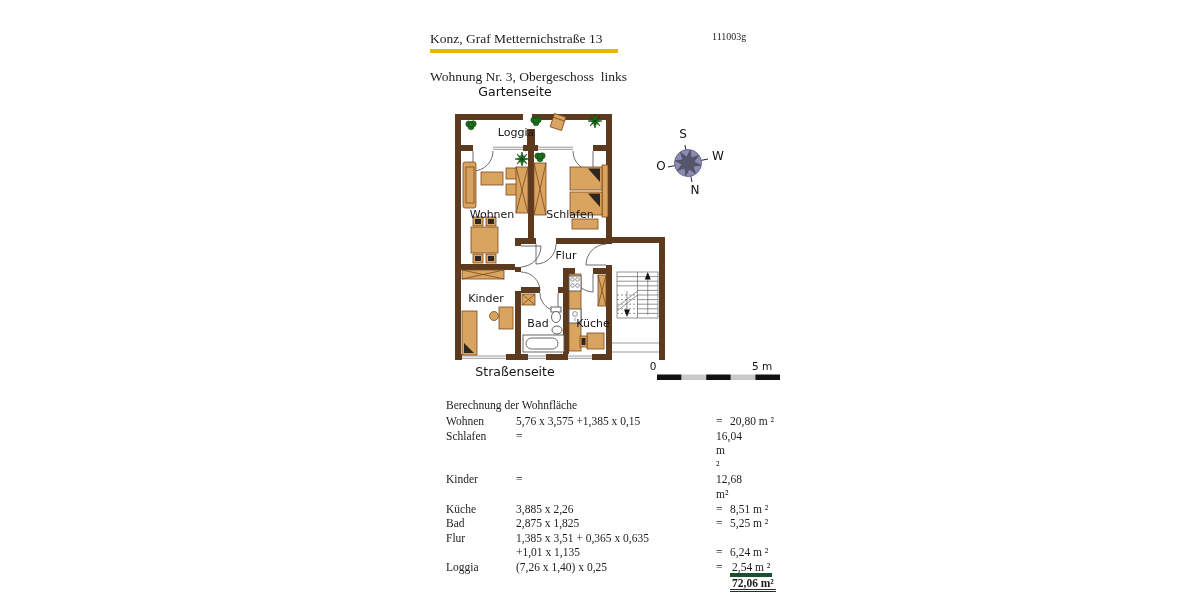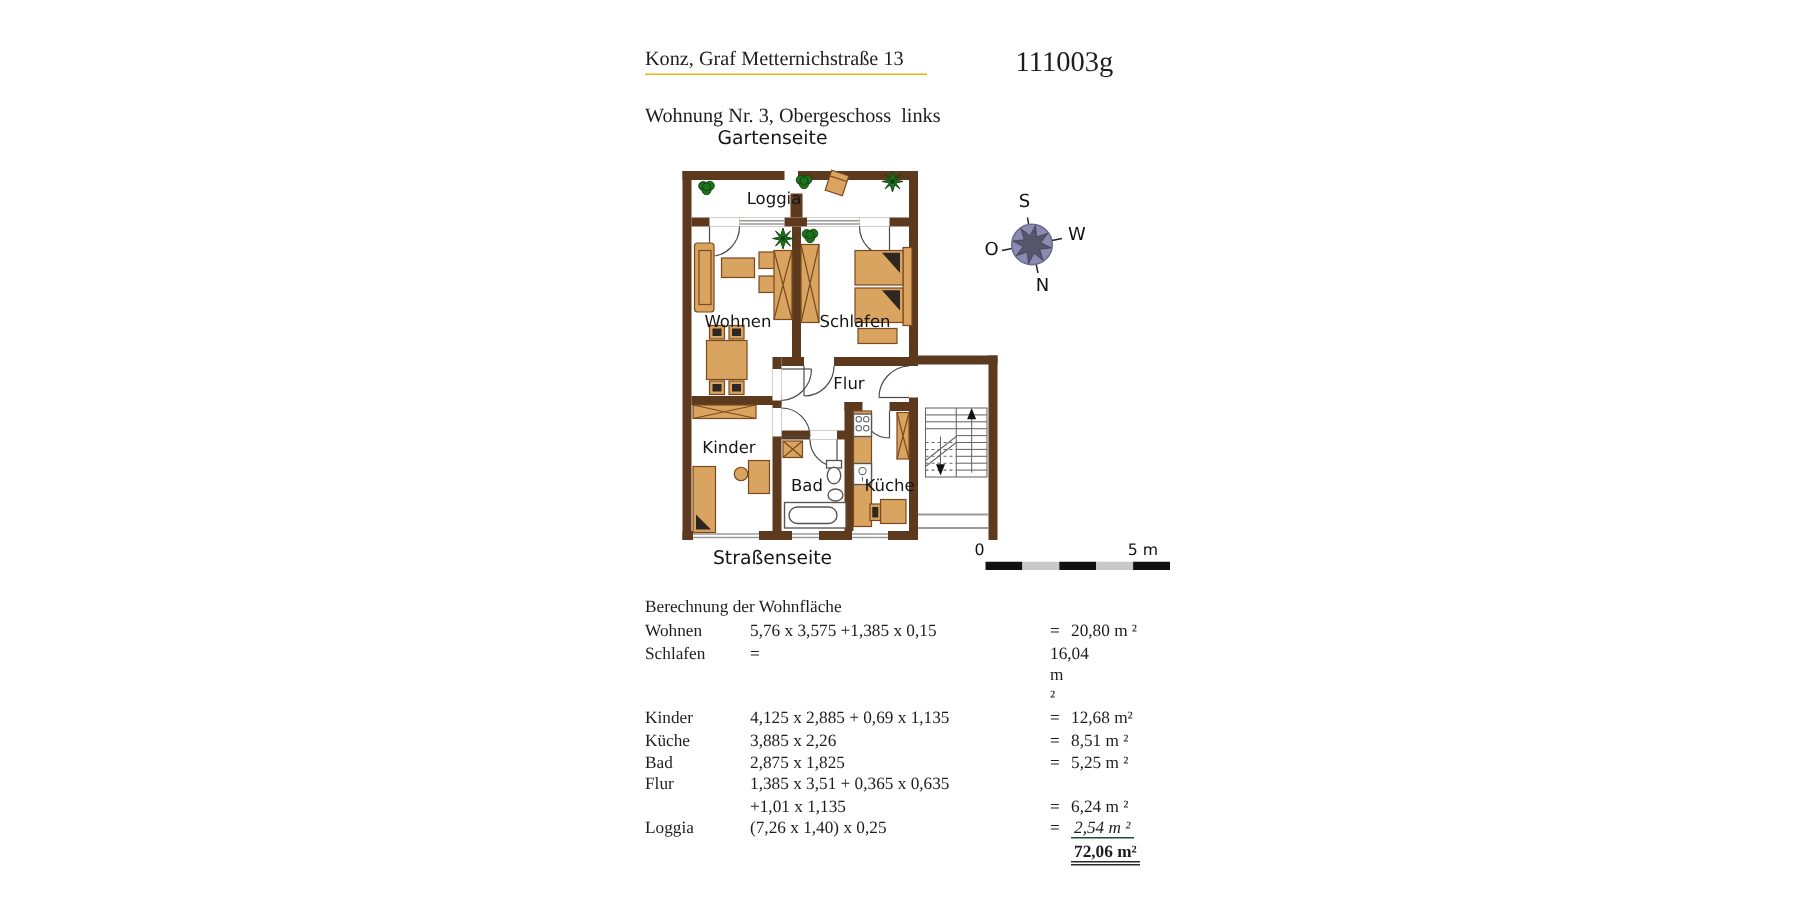--- a/index.html
+++ b/index.html
@@ -1,22 +1,22 @@
 <!DOCTYPE html>
 <html><head>
 <meta charset="utf-8">
 <style>
   html,body{margin:0;padding:0;background:#fff;}
   .page{position:relative;width:1200px;height:600px;background:#ffffff;overflow:hidden;
         font-family:"Liberation Serif", serif;color:#1d1d1d;}
   .abs{position:absolute;}
   
   .addr{top:31px;left:430px;font-size:13.5px;}
-  .addr span{display:inline-block;border-bottom:1px solid #eab308;padding:0 16px 2px 0;}
-  .code{top:31px;left:677px;font-size:19px;}
+  .addr span{display:inline-block;border-bottom:4px solid #eab308;padding:0 16px 2px 0;}
+  .code{top:31px;left:712px;font-size:10px;}
   .subtitle{top:69px;left:430px;font-size:13.5px;white-space:pre;}
   
   .sideLabel{left:428px;width:174px;text-align:center;
              font-family:"DejaVu Sans", sans-serif;font-size:12.5px;color:#151515;}
   .garten{top:84px;} .strasse{top:364px;}
   
   .wall{fill:#5d3a1d;}
   .whitefill{fill:#ffffff;}
   .win{stroke:#9a9a9a;stroke-width:1;}
   .door{fill:none;stroke:#4a4a4a;stroke-width:0.8;}
@@ -25,26 +25,26 @@
   .cross{stroke:#7a4a1e;stroke-width:0.8;fill:none;}
   .fix{fill:#ffffff;stroke:#555;stroke-width:0.9;}
   .plant{fill:#1f701f;stroke:#0c450c;stroke-width:0.6;}
   .stair{stroke:#666;stroke-width:0.7;fill:none;}
   .stairD{stroke:#666;stroke-width:0.7;fill:none;stroke-dasharray:2,2;}
   .landing{stroke:#9a9a9a;stroke-width:1.2;}
   .rlabel{font-family:"DejaVu Sans", sans-serif;font-size:11px;fill:#151515;text-anchor:middle;}
   .clabel{font-family:"DejaVu Sans", sans-serif;font-size:12px;fill:#111;text-anchor:middle;}
   .slabel{font-family:"DejaVu Sans", sans-serif;font-size:10.5px;fill:#111;text-anchor:middle;}
   
-  .calc{top:399px;left:430px;width:352px;font-size:11.5px;}
+  .calc{top:399px;left:446px;width:352px;font-size:11.5px;}
   .calc .title{margin-bottom:3px;}
   .row{display:grid;grid-template-columns:70px 200px 14px 66px;line-height:14.6px;}
   .row .val{text-align:left;}
   .row .eq{text-align:left;}
-  .u{border-bottom:1px solid #14532d;padding:0 2px;font-style:italic;}
+  .u{border-bottom:4px solid #14532d;padding:0 2px;}
   .totalrow{display:grid;grid-template-columns:70px 200px 14px 66px;line-height:16px;}
   .total{font-weight:bold;border-bottom:3px double #2a2a2a;padding:0 2px;margin-top:36px;}
 </style>
 </head>
 <body>
 
 <div class="page">
 
   <div class="abs addr">
     <span>Konz, Graf Metternichstraße 13</span>
@@ -286,21 +286,20 @@
       <div class="eq">=</div>
       <div class="val">20,80 m ²</div>
     </div>
     <div class="row">
       <div>Schlafen</div>
       <div class="eq">=</div>
       <div class="val">16,04 m ²</div>
     </div>
     <div class="row">
       <div>Kinder</div>
-      <div>4,125 x 2,885 + 0,69 x 1,135</div>
       <div class="eq">=</div>
       <div class="val">12,68 m²</div>
     </div>
     <div class="row">
       <div>Küche</div>
       <div>3,885 x 2,26</div>
       <div class="eq">=</div>
       <div class="val">8,51 m ²</div>
     </div>
     <div class="row">

